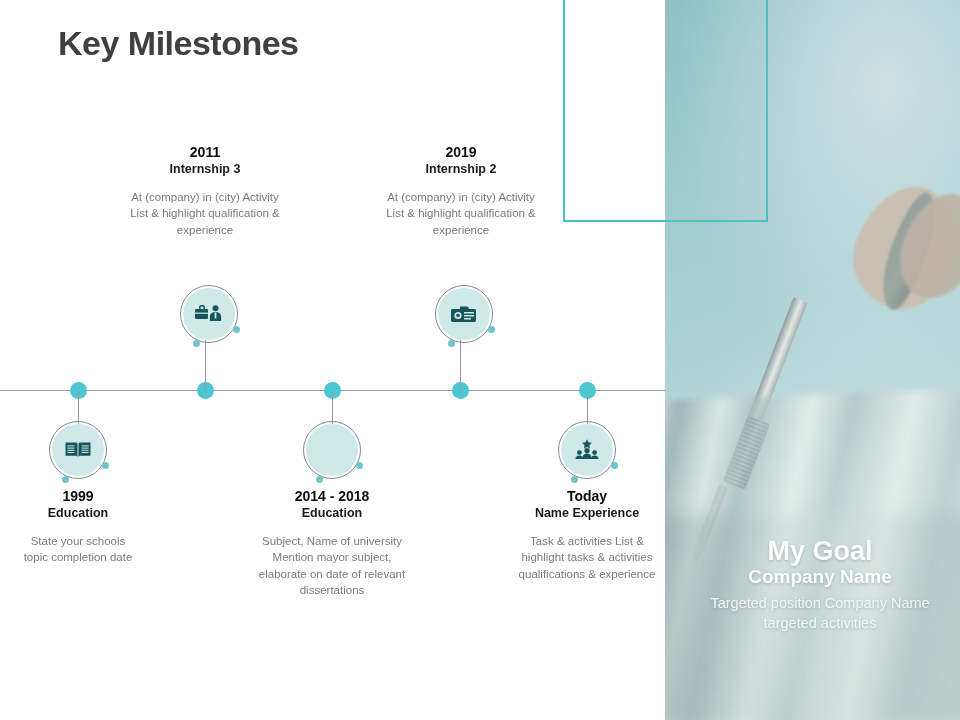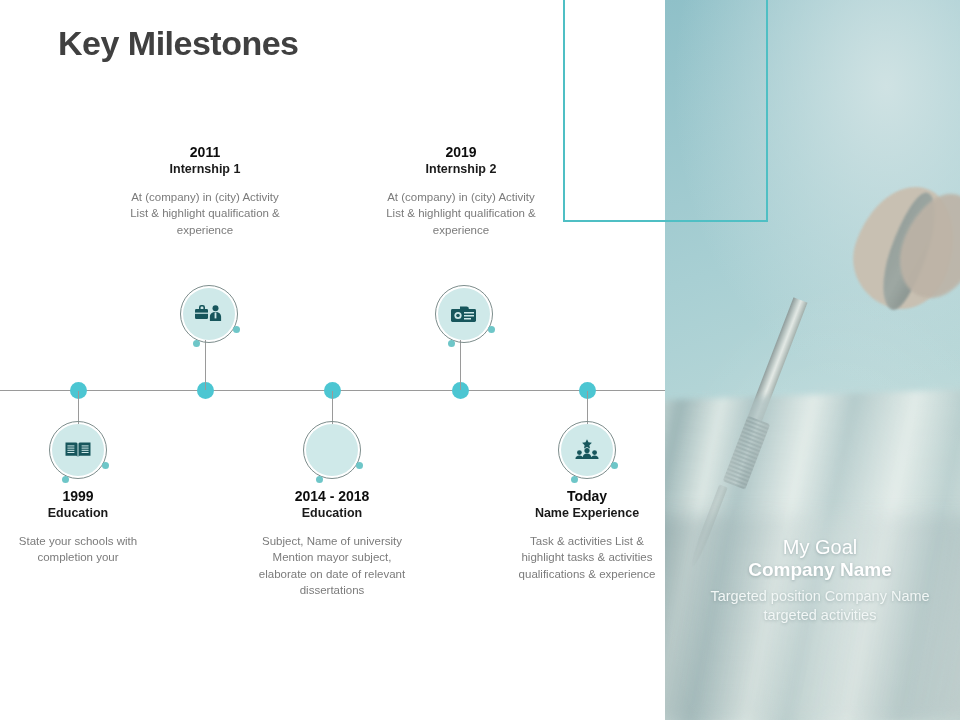--- a/index.html
+++ b/index.html
@@ -165,22 +165,22 @@
   
   #goal-block {
     position: absolute;
     left: 705px;
     top: 537px;
     width: 230px;
     text-align: center;
     color: #ffffff;
   }
   #goal-block .goal-title {
-    font-size: 20px;
-    font-weight: normal;
+    font-size: 27px;
+    font-weight: bold;
     line-height: 1.05;
     text-shadow: 0 1px 3px rgba(70,95,100,0.35);
   }
   #goal-block .goal-sub {
     font-size: 19px;
     font-weight: bold;
     margin-top: 2px;
     line-height: 1.1;
     text-shadow: 0 1px 3px rgba(70,95,100,0.35);
   }
@@ -429,34 +429,34 @@
           <path d="M7.4 17.4c-2.4 0-3.9 1.3-3.9 3.1V21h7.8v-.5c0-1.8-1.5-3.1-3.9-3.1z"></path>
           <circle cx="22.6" cy="14.6" r="2.4"></circle>
           <path d="M22.6 17.4c-2.4 0-3.9 1.3-3.9 3.1V21h7.8v-.5c0-1.8-1.5-3.1-3.9-3.1z"></path>
         </g>
       </svg>
     </div>
   </div>
 
   <div class="tl-block" style="left:130px; top:144px; width:150px;">
     <div class="tl-year">2011</div>
-    <div class="tl-sub">Internship 1</div>
+    <div class="tl-sub">Internship 3</div>
     <div class="tl-body">At (company) in (city) Activity List &amp; highlight qualification &amp; experience</div>
   </div>
 
   <div class="tl-block" style="left:386px; top:144px; width:150px;">
     <div class="tl-year">2019</div>
     <div class="tl-sub">Internship 2</div>
     <div class="tl-body">At (company) in (city) Activity List &amp; highlight qualification &amp; experience</div>
   </div>
 
   <div class="tl-block" style="left:18px; top:488px; width:120px;">
     <div class="tl-year">1999</div>
     <div class="tl-sub">Education</div>
-    <div class="tl-body">State your schools with completion your</div>
+    <div class="tl-body">State your schools topic completion date</div>
   </div>
 
   <div class="tl-block" style="left:252px; top:488px; width:160px;">
     <div class="tl-year">2014 - 2018</div>
     <div class="tl-sub">Education</div>
     <div class="tl-body">Subject, Name of university Mention mayor subject, elaborate on date of relevant dissertations</div>
   </div>
 
   <div class="tl-block" style="left:512px; top:488px; width:150px;">
     <div class="tl-year">Today</div>

